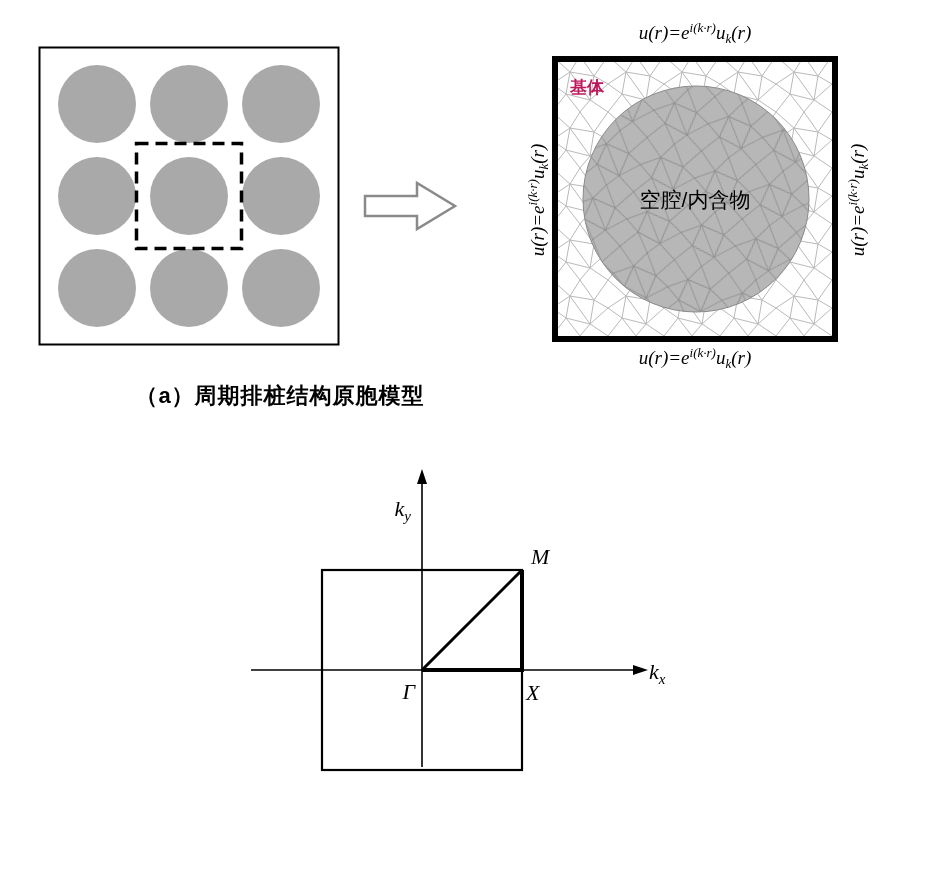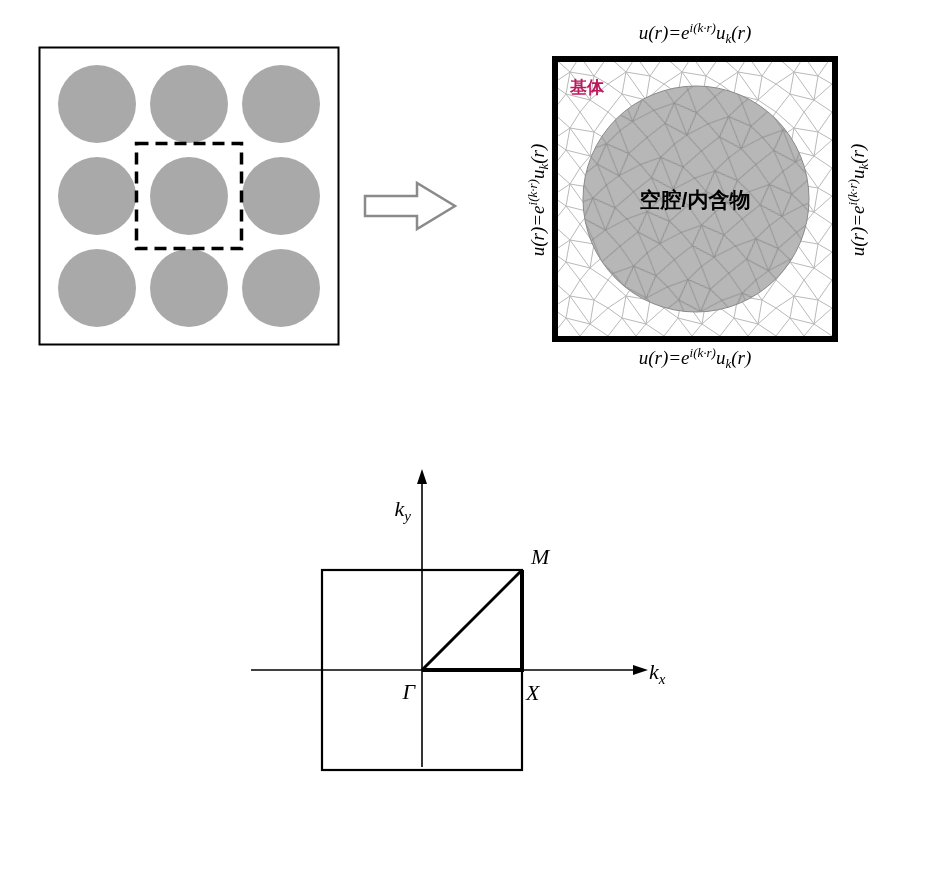--- a/index.html
+++ b/index.html
@@ -6,21 +6,21 @@
   #page{
     position:relative;width:929px;height:875px;background:#fff;overflow:hidden;
     font-family:"Liberation Sans",sans-serif;color:#000;
   }
   .abs{position:absolute;}
   
   .lattice{left:38px;top:46px;}
   .arrow{left:363px;top:180px;}
   .cell{left:552px;top:56px;}
   .matrix-label{left:570px;top:76px;font-size:17px;font-weight:bold;color:#be185d;}
-  .inclusion-label{left:552px;top:186px;width:286px;text-align:center;font-size:21px;font-weight:bold;color:#000;}
+  .inclusion-label{left:552px;top:186px;width:286px;text-align:center;font-size:21px;font-weight:normal;color:#000;}
   .formula{
     font-family:"Liberation Serif",serif;font-style:italic;font-size:19px;color:#000;
     white-space:nowrap;
   }
   .formula-top{left:552px;top:20px;width:286px;text-align:center;}
   .formula-bottom{left:552px;top:345px;width:286px;text-align:center;}
   .formula-left{left:538px;top:200px;transform:translate(-50%,-50%) rotate(-90deg);}
   .formula-right{left:858px;top:200px;transform:translate(-50%,-50%) rotate(-90deg);}
   .fsup{font-size:13px;vertical-align:7px;}
   .fsub{font-size:13px;vertical-align:-4px;}
@@ -80,20 +80,21 @@
   <div class="abs formula formula-bottom">
     <span>u(r)=e</span><span class="fsup">i(k·r)</span><span>u</span><span class="fsub">k</span><span>(r)</span>
   </div>
   <div class="abs formula formula-left">
     <span>u(r)=e</span><span class="fsup">i(k·r)</span><span>u</span><span class="fsub">k</span><span>(r)</span>
   </div>
   <div class="abs formula formula-right">
     <span>u(r)=e</span><span class="fsup">i(k·r)</span><span>u</span><span class="fsub">k</span><span>(r)</span>
   </div>
 
+  <div class="abs caption cap-a">（a）周期排桩结构原胞模型</div>
 
   <svg class="abs bz" width="460" height="330" viewBox="0 0 460 330">
 
     <line x1="197" y1="16" x2="197" y2="302" stroke="#000" stroke-width="1.6"></line>
     <polygon points="197,4 192,19 202,19" fill="#000"></polygon>
     <line x1="26" y1="205" x2="410" y2="205" stroke="#000" stroke-width="1.6"></line>
     <polygon points="423,205 408,200 408,210" fill="#000"></polygon>
 
     <rect x="97" y="105" width="200" height="200" fill="none" stroke="#000" stroke-width="2.2"></rect>
 

